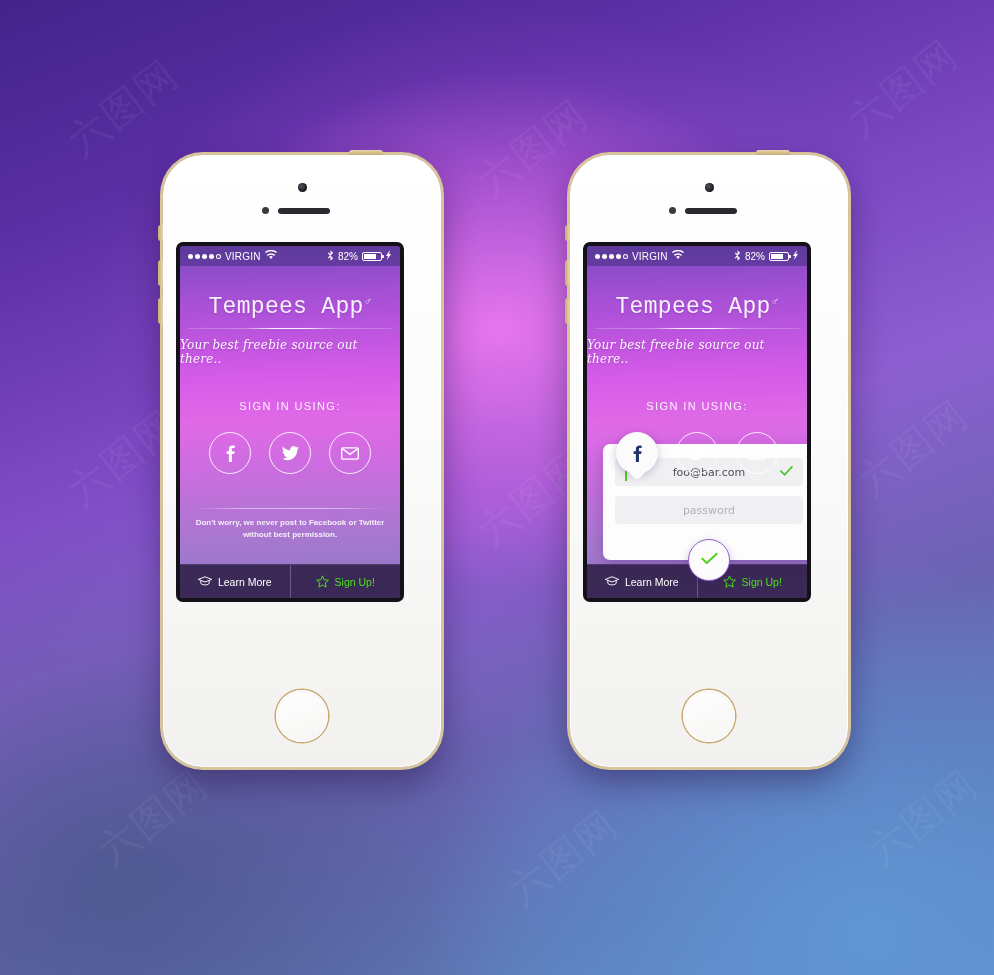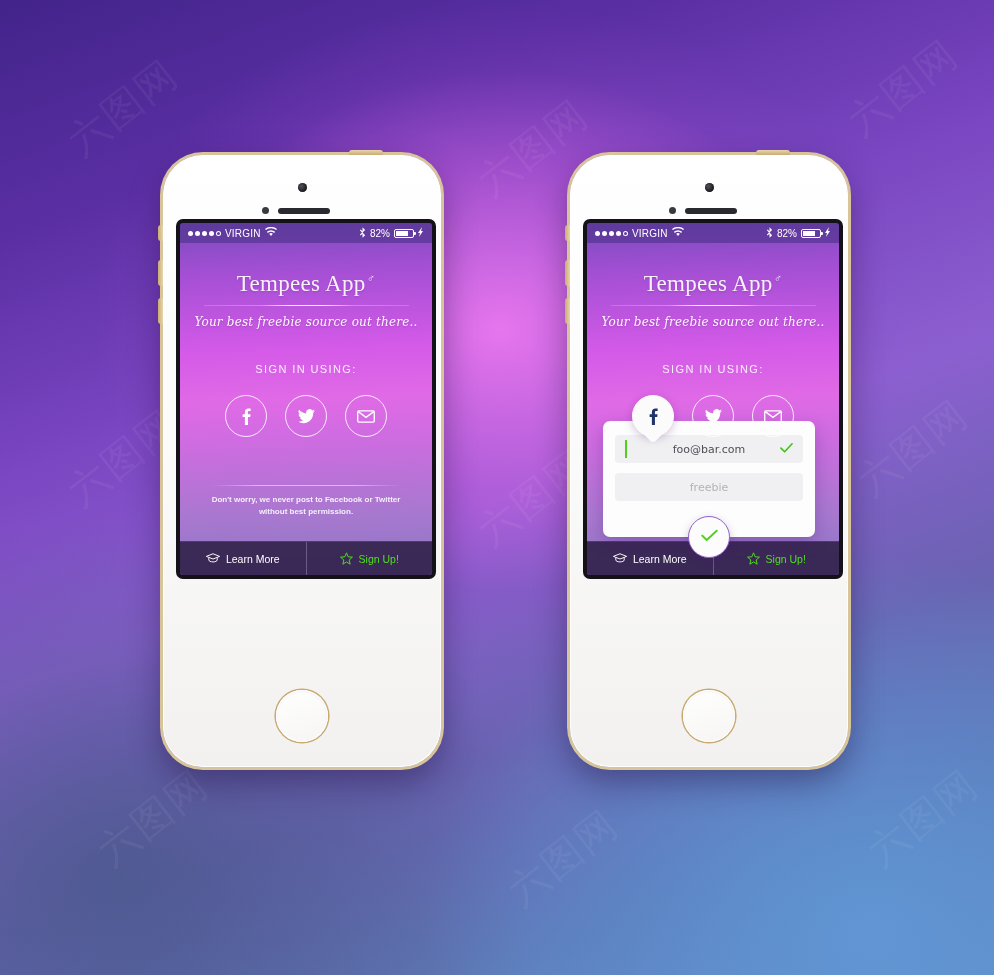--- a/index.html
+++ b/index.html
@@ -85,22 +85,22 @@
   }
   .speaker {
     position: absolute; top: 53px; left: 115px;
     width: 52px; height: 6px; border-radius: 3px;
     background: #2b2930;
   }
 
   
   .screen {
     position: absolute;
-    left: 17px; top: 68px;
-    width: 252px; height: 352px;
+    left: 17px; top: 91px;
+    width: 220px; height: 352px;
     background: #000;
     border-radius: 3px;
     overflow: hidden;
     box-shadow: 0 0 0 4px #141218, inset 0 0 6px rgba(0,0,0,.8);
   }
   .screen-inner {
     position: absolute; inset: 0;
     display: flex; flex-direction: column;
     background: linear-gradient(178deg, #7a4bbd 0%, #a34fd4 14%, #d45ae8 36%, #e06ae6 50%, #cd6ce0 62%, #a878cf 82%, #8a77c4 100%);
   }
@@ -151,21 +151,21 @@
   
   .body {
     flex: 1;
     position: relative;
     display: flex;
     flex-direction: column;
     align-items: center;
     padding-top: 28px;
   }
   .app-title {
-    font-family: Liberation Serif, serif;
+    font-family: Liberation Mono, monospace;
     font-weight: 300;
     font-size: 23px;
     color: rgba(255,255,255,.92);
     letter-spacing: .3px;
     position: relative;
     text-shadow: 0 1px 2px rgba(90,30,120,.25);
   }
   .app-title sup {
     font-size: 11px;
     vertical-align: super;
@@ -543,21 +543,21 @@
           <div class="login-card">
             <div class="field focused">
               <span class="val">foo@bar.com</span>
               <span class="ok">
                 <svg width="13" height="11" viewBox="0 0 14 11">
                     <path d="M1 5.6 5 9.6 13 1" fill="none" stroke="#3fc214" stroke-width="1.7" stroke-linecap="round" stroke-linejoin="round"></path>
                   </svg>
               </span>
             </div>
             <div class="field">
-              <span class="ph">freebie</span>
+              <span class="ph">password</span>
             </div>
             <div class="submit-btn">
               <span>
                 <svg width="17" height="13" viewBox="0 0 18 13">
                     <path d="M1.3 6.6 6 11.3 16.7 1.4" fill="none" stroke="#4fd119" stroke-width="2" stroke-linecap="round" stroke-linejoin="round"></path>
                   </svg>
               </span>
             </div>
           </div>
         </div>

